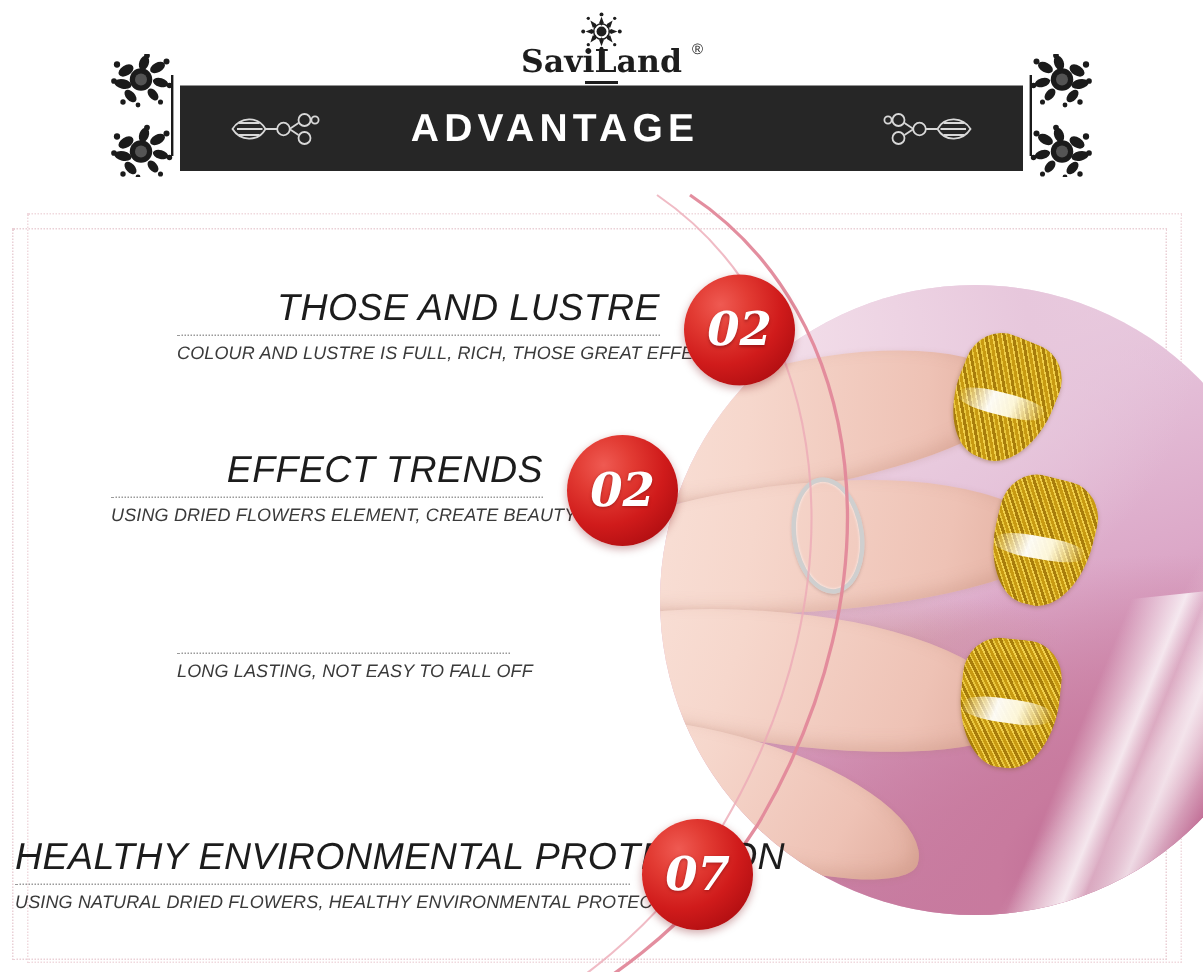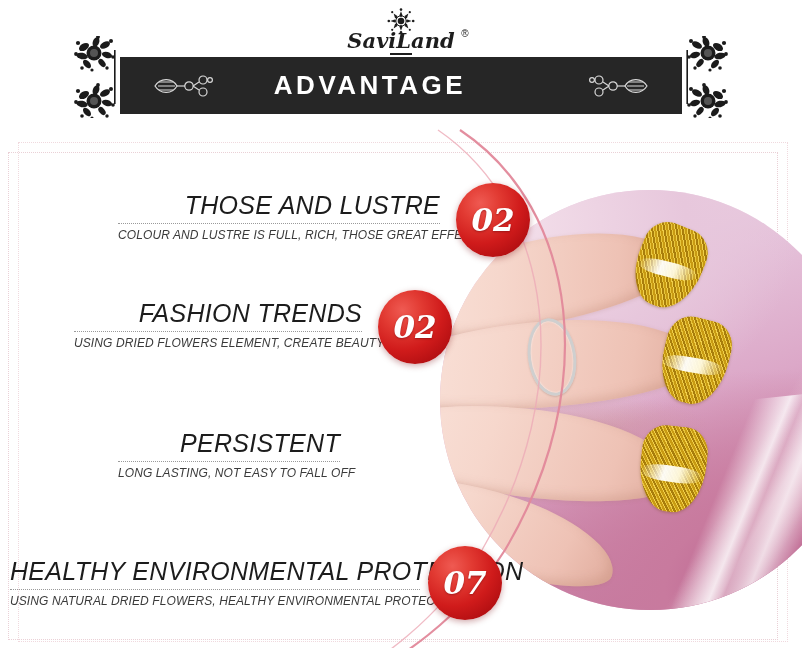--- a/index.html
+++ b/index.html
@@ -16,21 +16,21 @@
   #header{position:absolute;left:0;top:0;width:802px;height:140px;}
 
   #logo{
     position:absolute;left:0;top:8px;width:802px;text-align:center;
     pointer-events:none;
   }
   #logo-mark{display:block;margin:0 auto;}
   #logo-text-wrap{position:relative;display:inline-block;margin-top:-4px;}
   #logo-text{
     font-family:"DejaVu Serif", serif;
-    font-style:italic;font-weight:bold;
+    font-weight:bold;
     font-size:21px;color:#1d1d1d;
     letter-spacing:0px;
     line-height:1;
   }
   #logo-reg{
     position:absolute;right:-14px;top:-2px;
     font-family:"Liberation Sans", sans-serif;
     font-size:10px;color:#1d1d1d;
   }
   #logo-underline{
@@ -378,30 +378,29 @@
   <div class="adv-item" style="left:118px;top:192px;width:322px;">
     <div class="adv-title">THOSE AND LUSTRE</div>
     <div class="adv-rule"></div>
     <div class="adv-sub">COLOUR AND LUSTRE IS FULL, RICH, THOSE GREAT EFFECT</div>
   </div>
   <div class="badge" style="left:456px;top:183px;">
     <div class="badge-num">02</div>
   </div>
 
   <div class="adv-item" style="left:74px;top:300px;width:288px;">
-    <div class="adv-title">FASHION TRENDS</div>
+    <div class="adv-title">EFFECT TRENDS</div>
     <div class="adv-rule"></div>
     <div class="adv-sub">USING DRIED FLOWERS ELEMENT, CREATE BEAUTY</div>
   </div>
   <div class="badge" style="left:378px;top:290px;">
     <div class="badge-num">02</div>
   </div>
 
   <div class="adv-item" style="left:118px;top:430px;width:222px;">
-    <div class="adv-title">PERSISTENT</div>
     <div class="adv-rule"></div>
     <div class="adv-sub">LONG LASTING, NOT EASY TO FALL OFF</div>
   </div>
 
   <div class="adv-item" style="left:10px;top:558px;width:410px;">
     <div class="adv-title">HEALTHY ENVIRONMENTAL PROTECTION</div>
     <div class="adv-rule"></div>
     <div class="adv-sub">USING NATURAL DRIED FLOWERS, HEALTHY ENVIRONMENTAL PROTECTION</div>
   </div>
   <div class="badge" style="left:428px;top:546px;">

